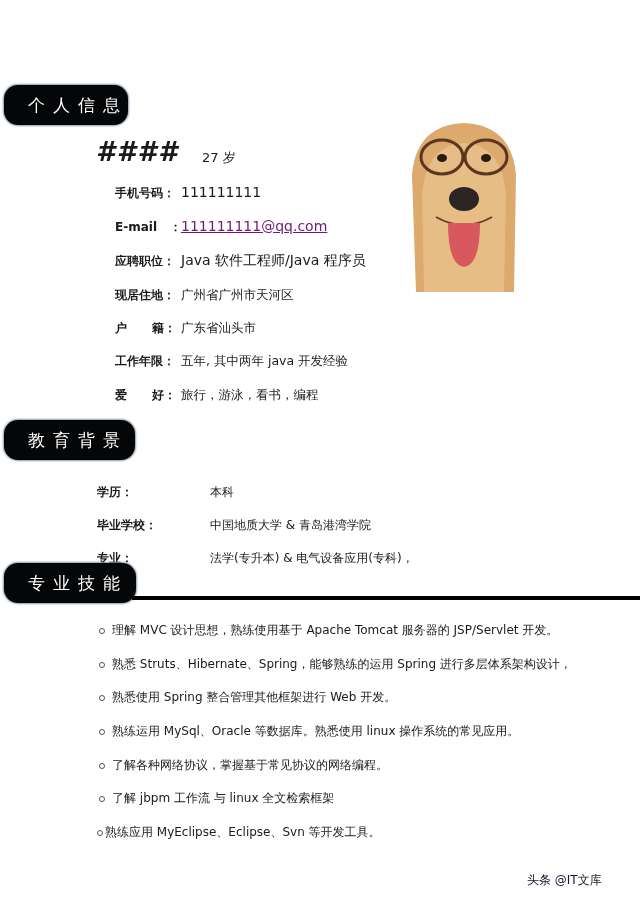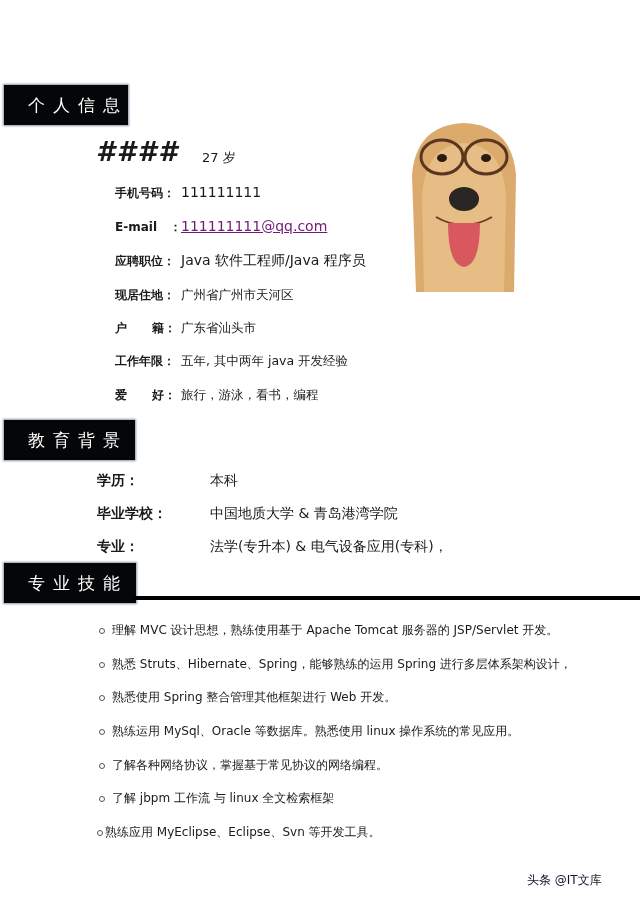--- a/index.html
+++ b/index.html
@@ -1,41 +1,41 @@
 <!DOCTYPE html>
 <html><head>
   <meta charset="utf-8">
   <style>
     * { margin: 0; padding: 0; box-sizing: border-box; }
     html, body { width: 640px; height: 905px; background: #ffffff; overflow: hidden; }
     body { position: relative; font-family: "DejaVu Sans", "Liberation Sans", sans-serif; color: #1a1a1a; }
 
     .section-tag {
       position: absolute; left: 4px; height: 40px;
-      background: #050608; border-radius: 0;
+      background: #050608; border-radius: 14px;
       box-shadow: 0 0 2px 1px #8a97a8;
       color: #ffffff; font-size: 17px; letter-spacing: 8px;
       display: flex; align-items: center; padding-left: 24px;
     }
     #tag-personal { top: 85px; width: 124px; }
     #tag-edu { top: 420px; width: 131px; }
     #tag-skills { top: 563px; width: 132px; }
 
     .skills-rule { position: absolute; left: 132px; top: 596px; width: 508px; height: 4px; background: #000; }
 
     .name { position: absolute; left: 96px; top: 136px; font-size: 27px; font-weight: bold; letter-spacing: 2px; font-style: italic; }
     .age { position: absolute; left: 202px; top: 149px; font-size: 13px; text-align: right; }
 
     .row { position: absolute; left: 97px; display: flex; align-items: baseline; font-size: 12.5px; }
     .row .label { font-weight: bold; font-size: 12px; width: 66px; white-space: pre; margin-left: 18px; }
     .row .value { font-size: 12.5px; }
     .row .value.big { font-size: 14px; }
     .row .value.link { color: #701a75; text-decoration: underline; font-size: 14px; }
 
-    .edu-row { position: absolute; left: 97px; display: flex; align-items: baseline; font-size: 14px; }
+    .edu-row { position: absolute; left: 97px; display: flex; align-items: baseline; font-size: 12px; margin-top: 12px; }
     .edu-row .label { font-weight: bold; width: 113px; }
 
     .photo { position: absolute; left: 406px; top: 115px; width: 116px; height: 177px; overflow: hidden; background: #e9c28e; }
 
     .skill { position: absolute; left: 97px; font-size: 12px; display: flex; align-items: center; }
     .skill .bullet { width: 6px; height: 6px; border: 1px solid #555; border-radius: 50%; margin-right: 7px; margin-left: 2px; }
     .skill.tight .bullet { margin-right: 2px; margin-left: 0; }
 
     .watermark { position: absolute; left: 527px; top: 872px; font-size: 12px; color: #0f172a; }
   </style>

